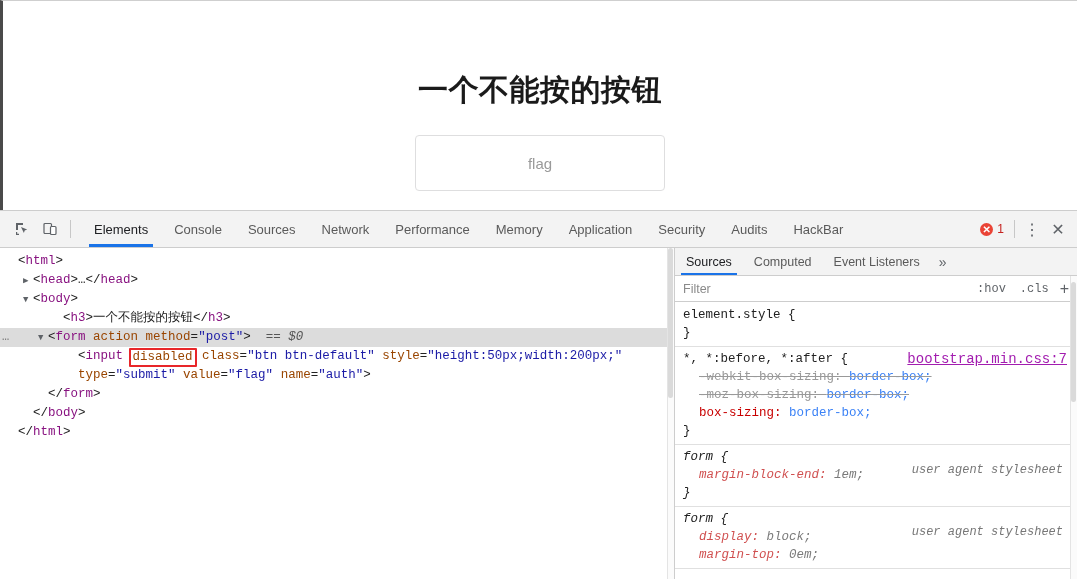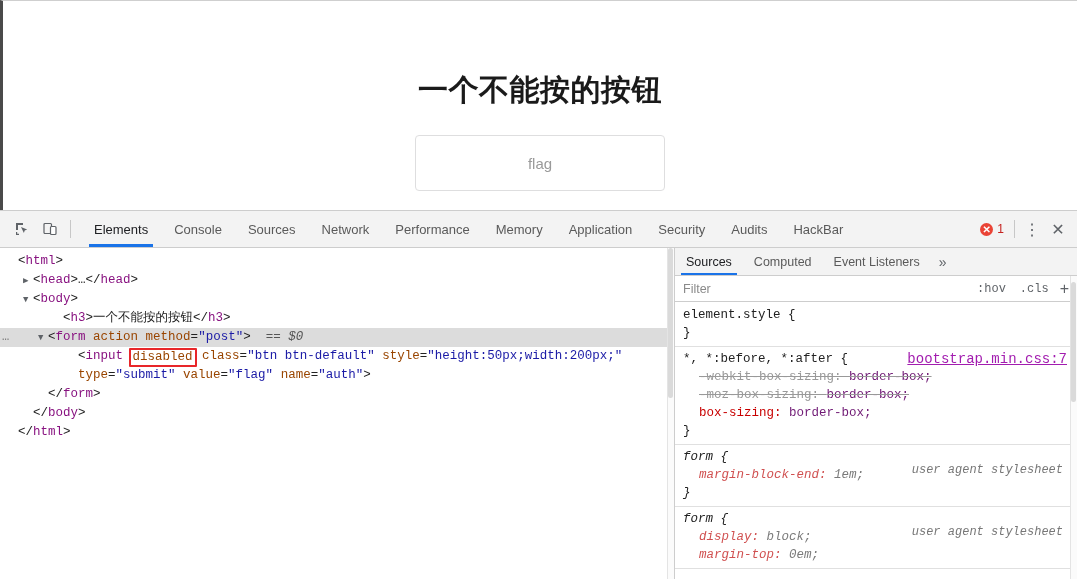--- a/index.html
+++ b/index.html
@@ -252,21 +252,21 @@
     position: absolute; right: 10px; top: 13px;
     font-size: 12px; color: #777; font-style: italic;
   }
   .origin-link {
     position: absolute; right: 6px; top: 0;
     font-size: 14px; color: #a21caf;
     text-decoration: underline; cursor: pointer; font-style: normal;
   }
   .decl { padding-left: 16px; }
   .prop { color: #c80000; }
-  .value { color: #701a75; }
+  .value { color: #3b82f6; }
   .decl.struck { color: #999; text-decoration: line-through; }
   .decl.struck .prop { color: #999; }
   .ua-rule { font-style: italic; }
   .ua-rule .prop { color: #d05050; }
   .ua-rule .value { color: #7a7a7a; }
   #styles-scrollbar {
     position: absolute; right: 0; top: 28px;
     width: 7px; bottom: 0;
     background: #fbfbfb; border-left: 1px solid #e4e4e4;
   }

